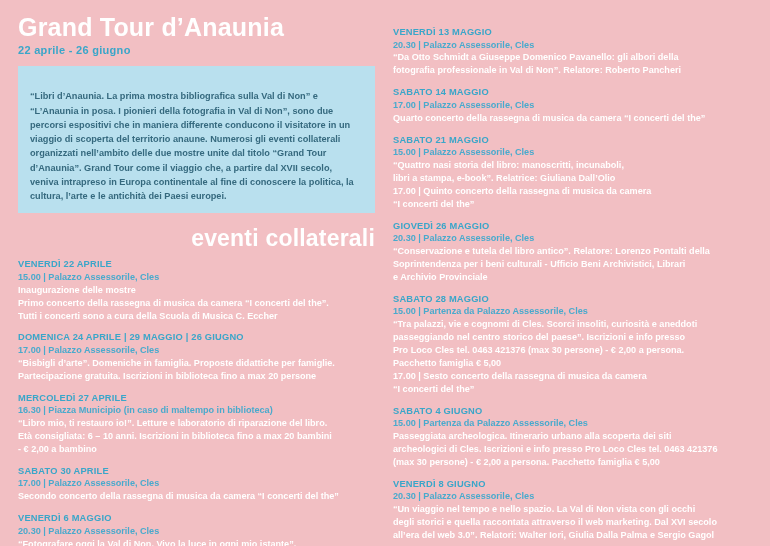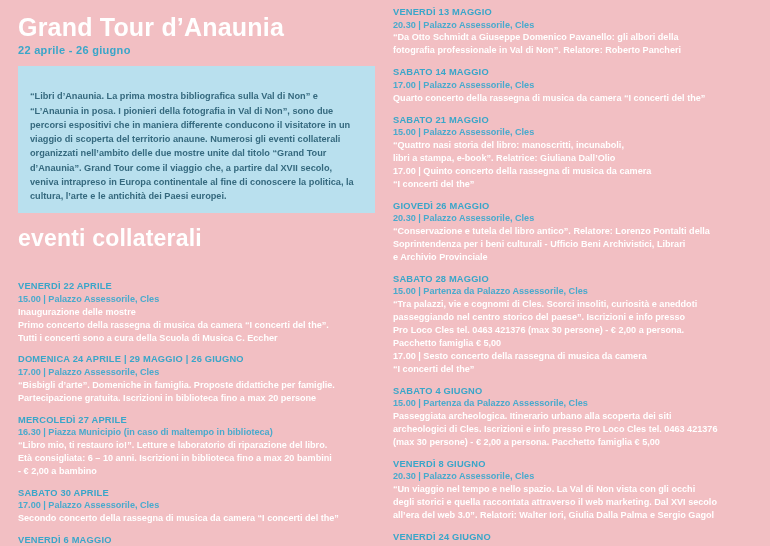--- a/index.html
+++ b/index.html
@@ -22,20 +22,21 @@
   }
   .col-left {
     width: 385px;
     box-sizing: border-box;
     padding: 8px 10px 4px 18px;
   }
   .col-right {
     width: 385px;
     box-sizing: border-box;
     padding: 6px 14px 4px 8px;
+    margin-top: 20px;
   }
 
   
   .main-title {
     font-size: 25px;
     font-weight: bold;
     color: #ffffff;
     letter-spacing: 0.2px;
     line-height: 1.05;
     margin: 6px 0 4px 0;
@@ -53,22 +54,23 @@
     font-size: 9.2px;
     font-weight: bold;
     line-height: 1.55;
     padding: 23px 12px 10px 12px;
     margin-bottom: 12px;
   }
   .section-title {
     font-size: 23px;
     font-weight: bold;
     color: #ffffff;
-    margin: 2px 0 28px 0;
+    margin: 2px 0 6px 0;
     letter-spacing: 0.2px;
+    text-align: right;
   }
 
   
   .event {
     margin-bottom: 9px;
   }
   .ev-date {
     font-size: 9.3px;
     font-weight: bold;
     color: #3aa6c9;

